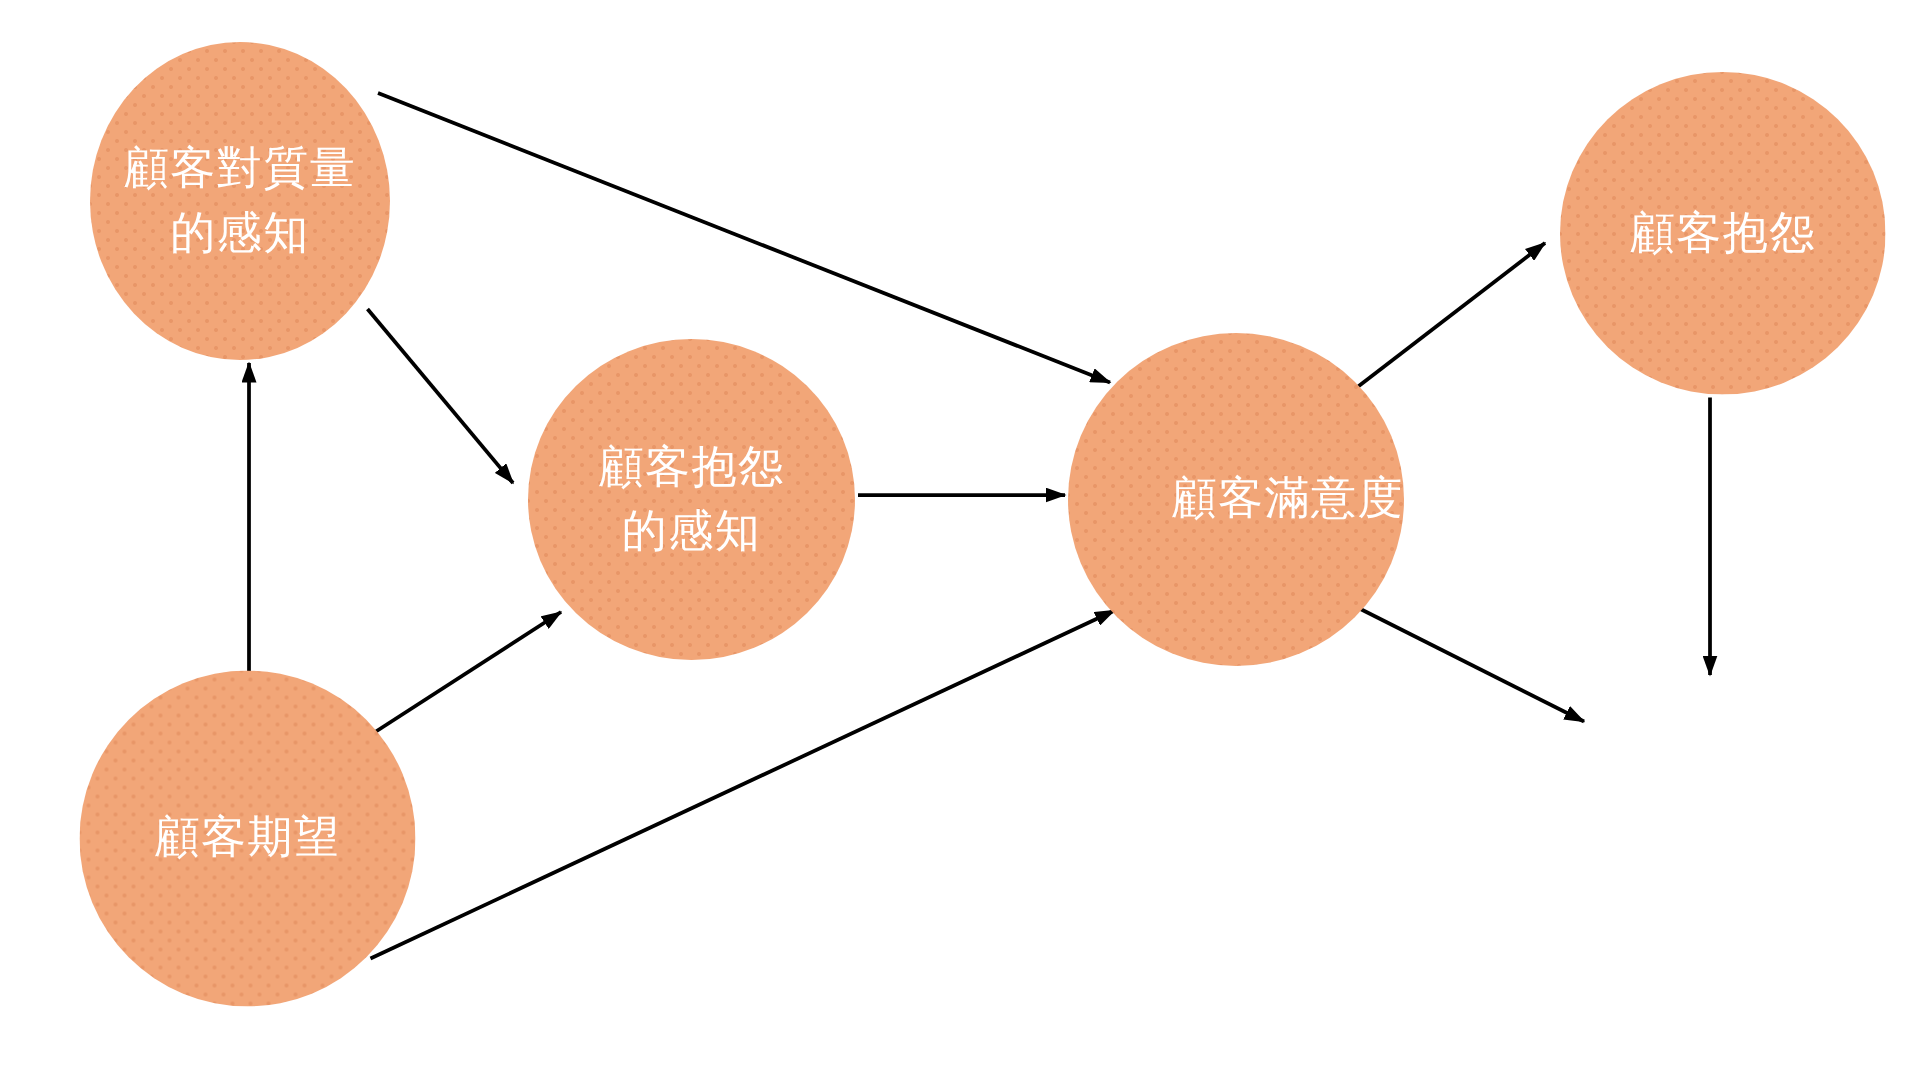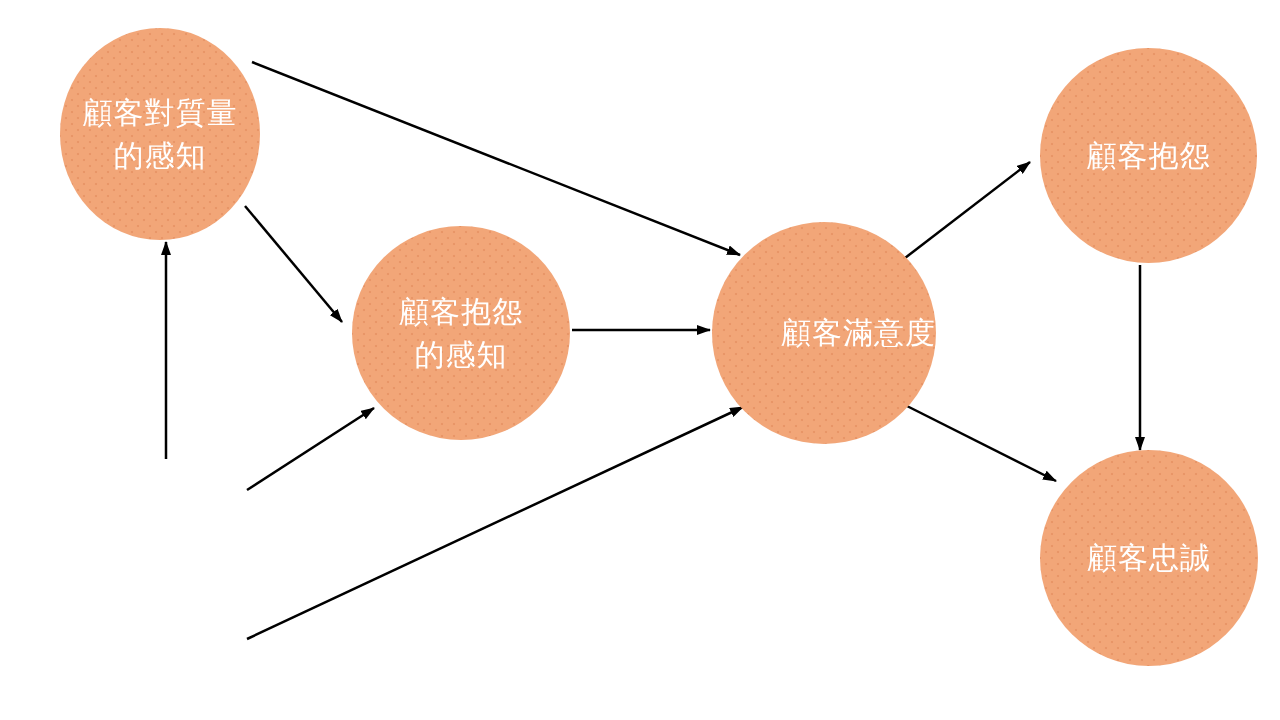--- a/index.html
+++ b/index.html
@@ -85,26 +85,26 @@
   <div class="node n-quality">
     <span>顧客對質量
 的感知</span>
   </div>
 
   <div class="node n-value">
     <span>顧客抱怨
 的感知</span>
   </div>
 
+  <div class="node n-expectations">
+    <span>顧客期望</span>
+  </div>
 
   <div class="node n-satisfaction">
     <span>顧客滿意度</span>
   </div>
 
   <div class="node n-complaints">
     <span>顧客抱怨</span>
   </div>
 
-  <div class="node n-loyalty">
-    <span>顧客忠誠</span>
-  </div>
 
 </div>
 
 </body></html>

